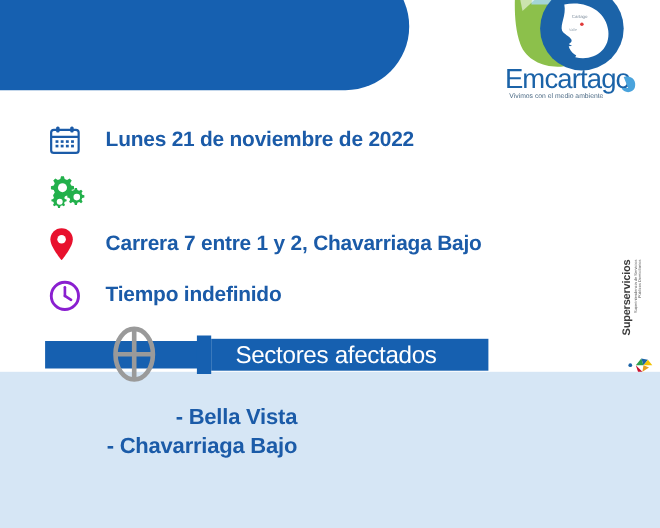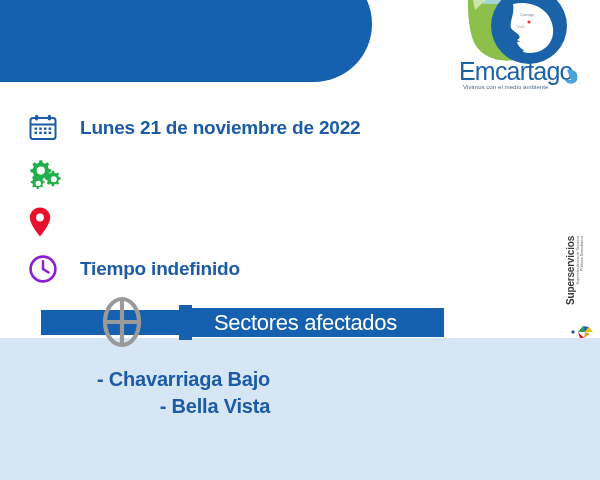--- a/index.html
+++ b/index.html
@@ -82,20 +82,21 @@
     position: absolute;
     left: 0;
     top: 104px;
     width: 600px;
     z-index: 3;
   }
   .info-row {
     display: flex;
     align-items: center;
     height: 47px;
+    padding-left: 16px;
   }
   .info-icon {
     width: 52px;
     min-width: 52px;
     margin-left: 28px;
     display: flex;
     align-items: center;
     justify-content: flex-start;
   }
   .info-icon svg { display: block; }
@@ -312,20 +313,21 @@
     </div>
 
     <div class="info-row">
       <div class="info-icon">
         <svg width="24" height="32" viewBox="0 0 24 32" xmlns="http://www.w3.org/2000/svg">
           <path d="M12 1.5 C6.2 1.5 1.8 6 1.8 11.6 C1.8 19 12 30.5 12 30.5
                    C12 30.5 22.2 19 22.2 11.6 C22.2 6 17.8 1.5 12 1.5 Z" fill="#e8112d"></path>
           <circle cx="12" cy="11.5" r="3.9" fill="#ffffff"></circle>
         </svg>
       </div>
+      <div class="info-text">Carrera 7 entre 1 y 2, Chavarriaga Bajo</div>
     </div>
 
     <div class="info-row">
       <div class="info-icon">
         <svg width="30" height="30" viewBox="0 0 30 30" xmlns="http://www.w3.org/2000/svg">
           <circle cx="15" cy="15" r="12.4" fill="none" stroke="#8a1fd0" stroke-width="2.6"></circle>
           <line x1="15" y1="15" x2="15" y2="7.2" stroke="#8a1fd0" stroke-width="2.4" stroke-linecap="round"></line>
           <line x1="15" y1="15" x2="20.6" y2="18.6" stroke="#8a1fd0" stroke-width="2.4" stroke-linecap="round"></line>
         </svg>
       </div>
@@ -345,22 +347,22 @@
         <line x1="26" y1="4" x2="26" y2="48" stroke="#9a9a9a" stroke-width="4.2"></line>
         <line x1="8" y1="26" x2="44" y2="26" stroke="#9a9a9a" stroke-width="4.2"></line>
       </svg>
     </div>
     <div class="sectors-bar">
       <span class="sectors-bar-text">Sectores afectados</span>
     </div>
   </div>
 
   <div class="sector-items">
+    <div class="sector-item">- Bella Vista</div>
     <div class="sector-item">- Chavarriaga Bajo</div>
-    <div class="sector-item">- Bella Vista</div>
   </div>
 
   <div class="superservicios">
     <div class="ss-text-wrap">
       <div class="ss-name">Superservicios</div>
       <div class="ss-sub">Superintendencia de Servicios</div>
       <div class="ss-sub">Públicos Domiciliarios</div>
     </div>
     <div class="ss-mark">
       <svg width="26" height="16" viewBox="0 0 26 16" xmlns="http://www.w3.org/2000/svg">

